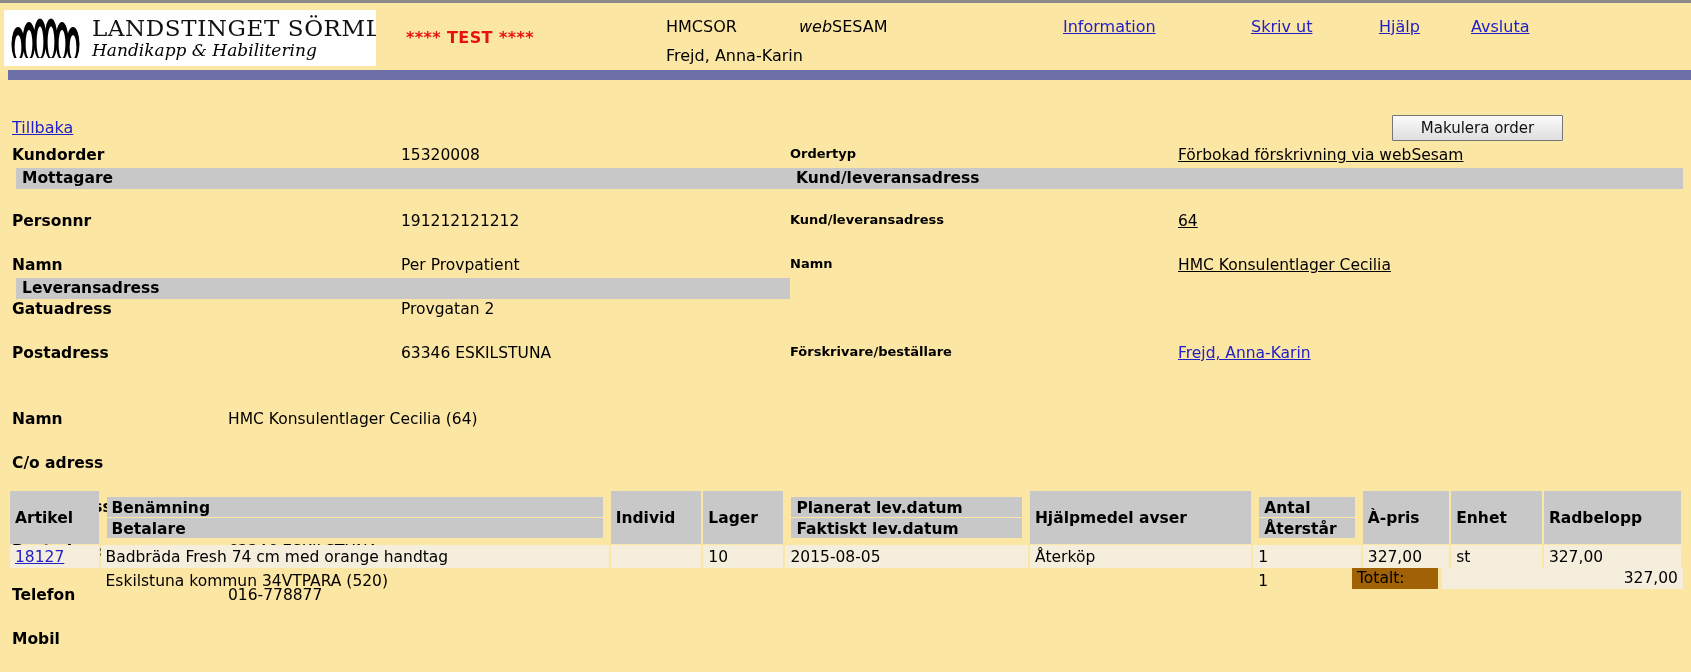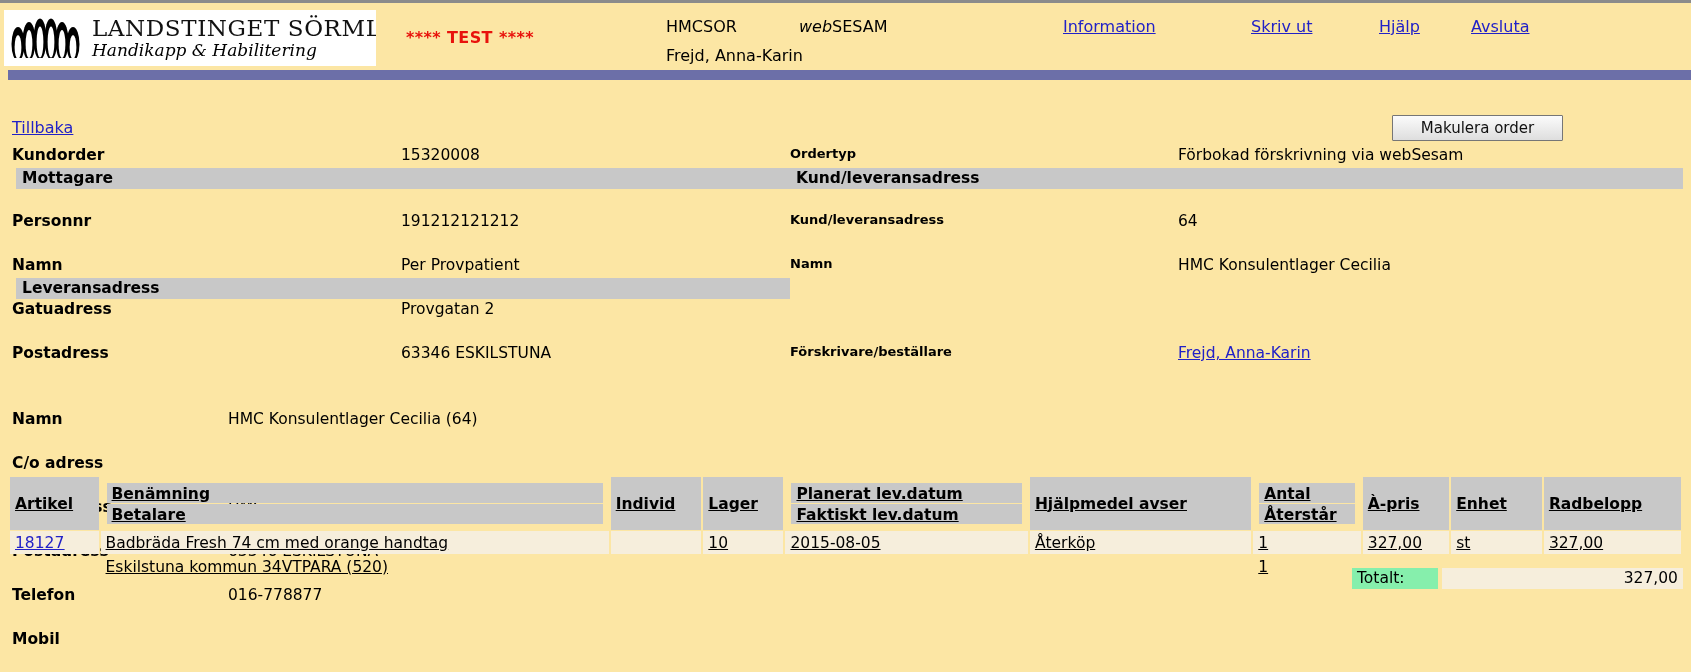--- a/index.html
+++ b/index.html
@@ -188,20 +188,21 @@
     left: 790px;
     font-weight: bold;
     white-space: nowrap;
     font-size: 13px;
   }
   .cellR-value {
     position: absolute;
     left: 1178px;
     white-space: nowrap;
     font-size: 15.5px;
+    text-decoration: underline;
   }
   .cellR-value a,
   .link-text {
     color: #2121C7;
     text-decoration: underline;
     cursor: pointer;
   }
 
   .sectionbar-left {
     position: absolute;
@@ -239,26 +240,25 @@
     position: absolute;
     left: 228px;
     white-space: nowrap;
     font-size: 15.5px;
   }
 
   
   .lines {
     position: absolute;
     left: 8px;
-    top: 392px;
+    top: 406px;
     width: 1675px;
     border-collapse: separate;
     border-spacing: 2px 1px;
     font-size: 15.5px;
-    text-decoration: underline;
   }
   .lines th, .lines td {
     padding: 1px 5px;
     vertical-align: middle;
     font-weight: normal;
     text-align: left;
     white-space: nowrap;
   }
   .lines thead th {
     background: #C8C8C8;
@@ -310,21 +310,21 @@
     top: 0;
     width: 1675px;
   }
   .total-label {
     position: absolute;
     left: 1344px;
     top: 0;
     width: 86px;
     height: 21px;
     line-height: 21px;
-    background: #86efac;
+    background: #a16207;
     font-size: 15.5px;
     padding-left: 5px;
     box-sizing: border-box;
   }
   .total-value {
     position: absolute;
     left: 1434px;
     top: 0;
     width: 241px;
     height: 21px;

